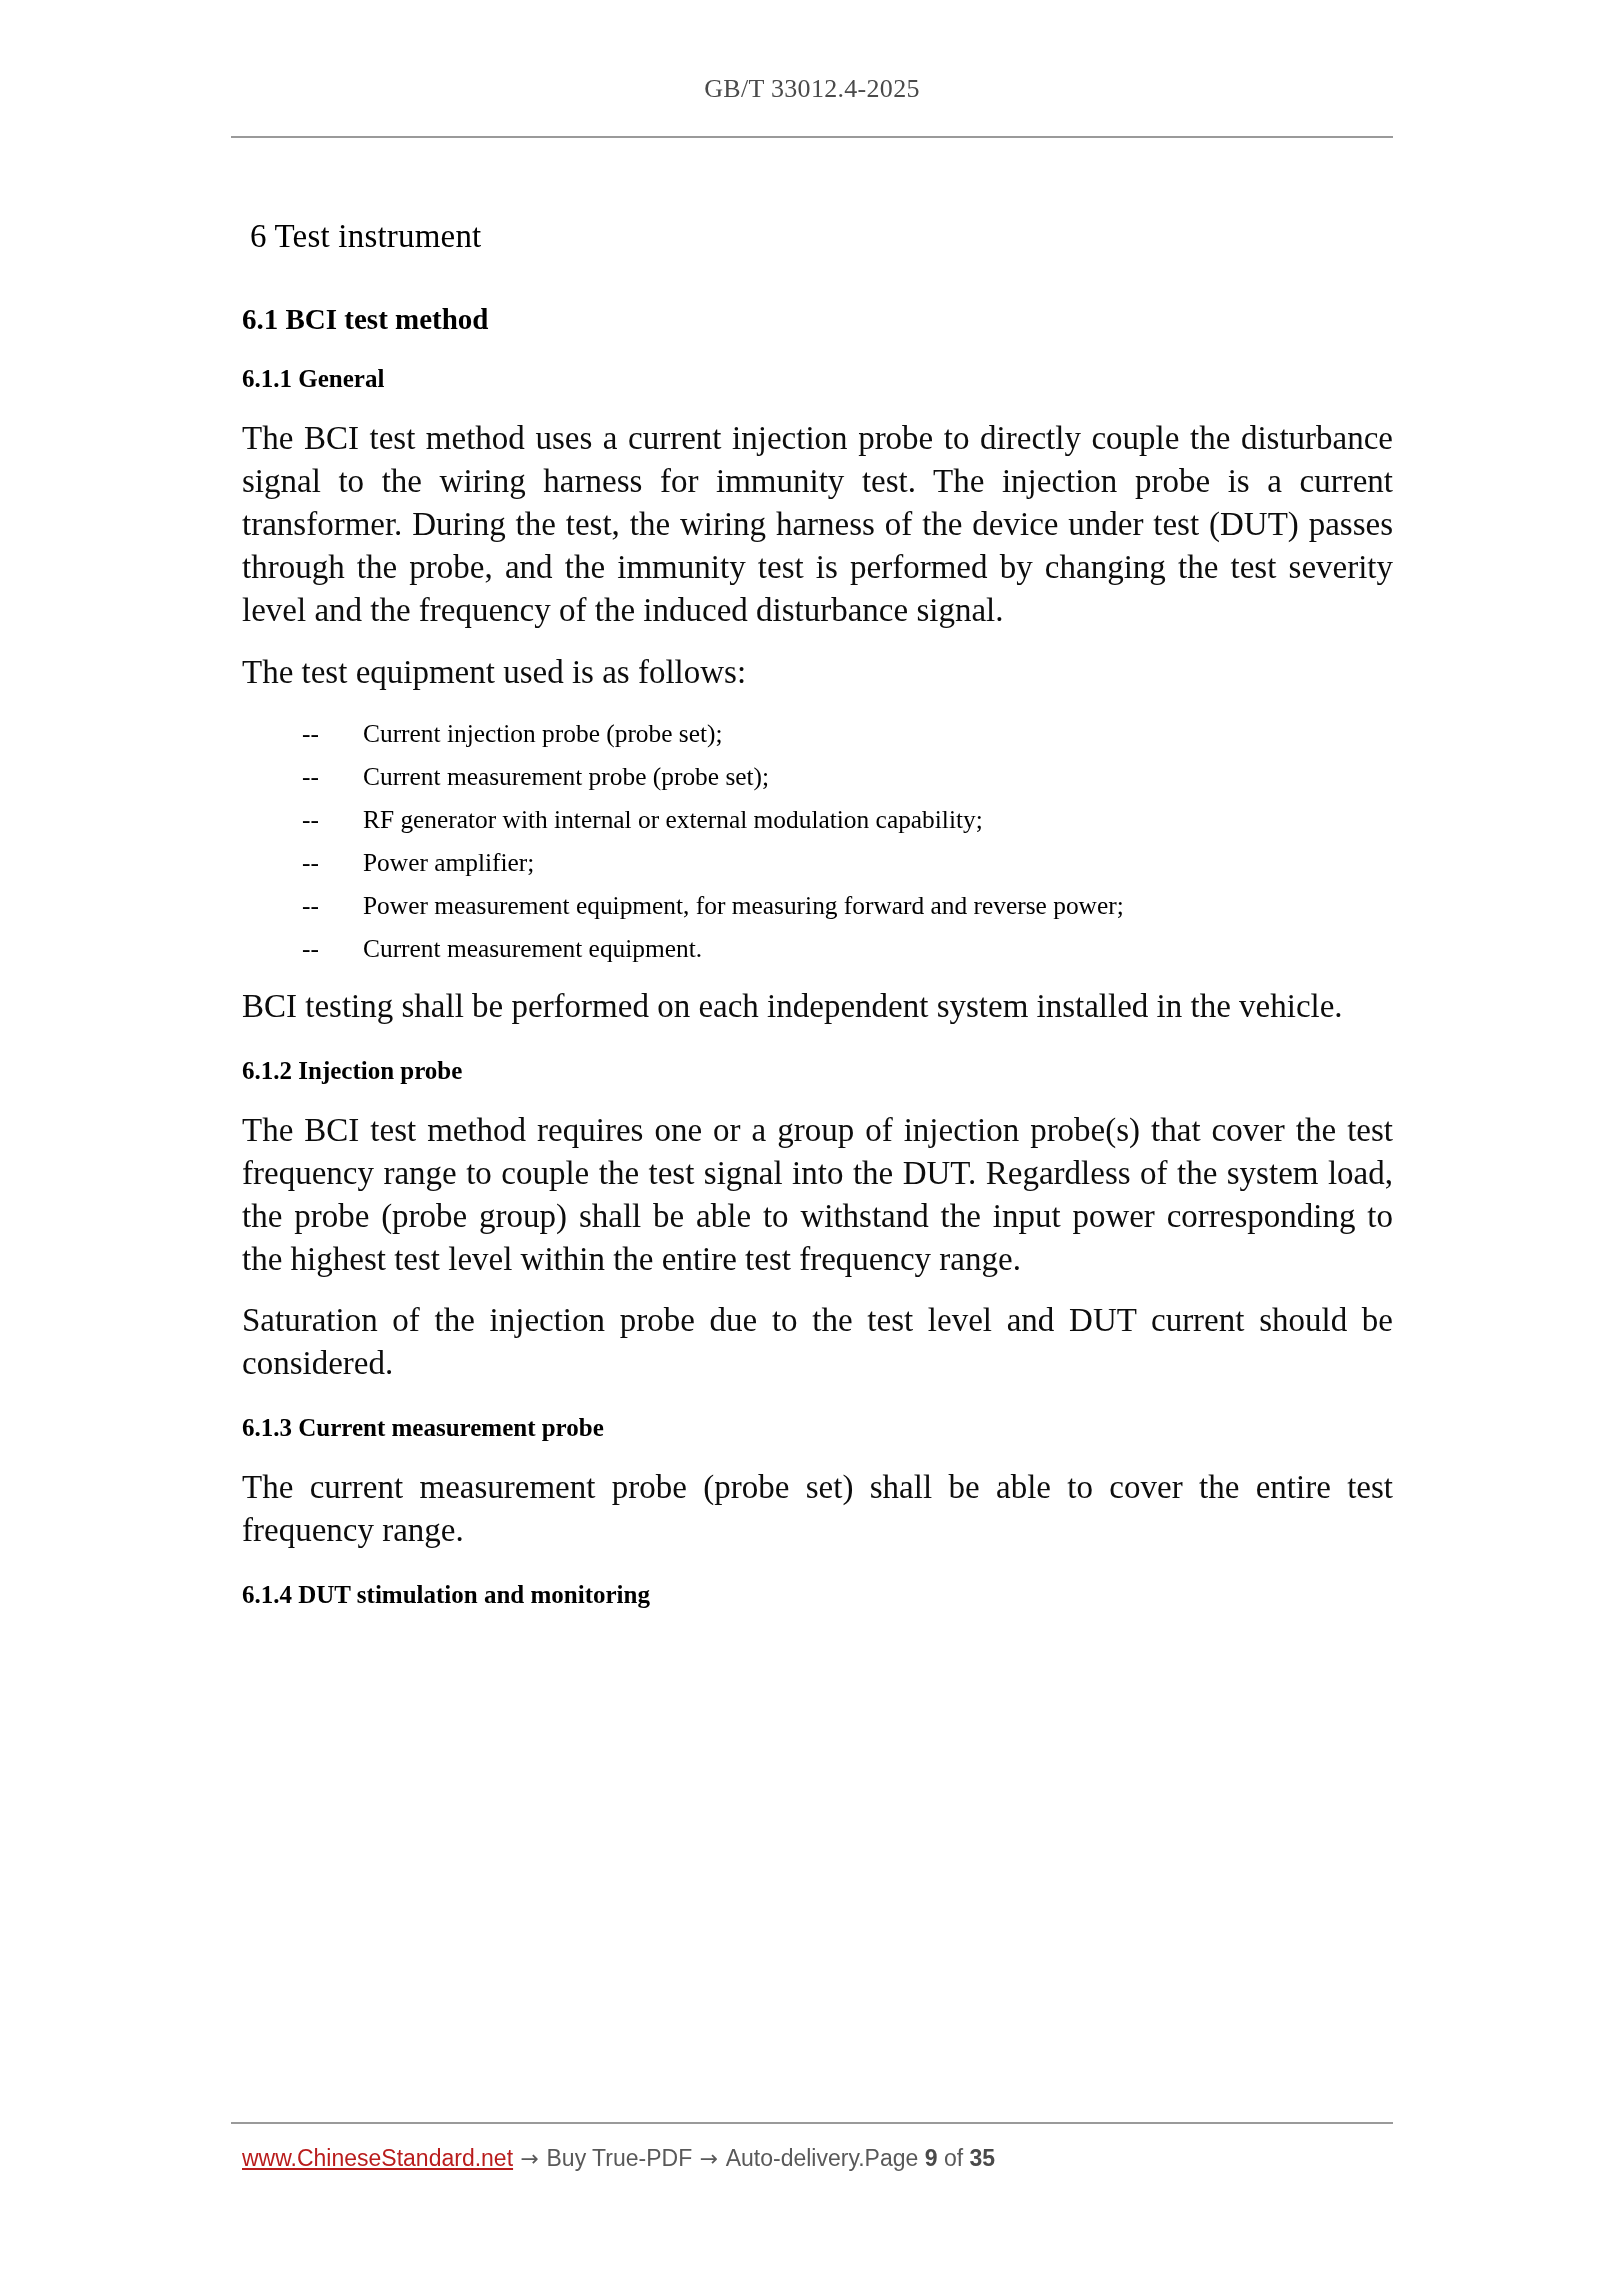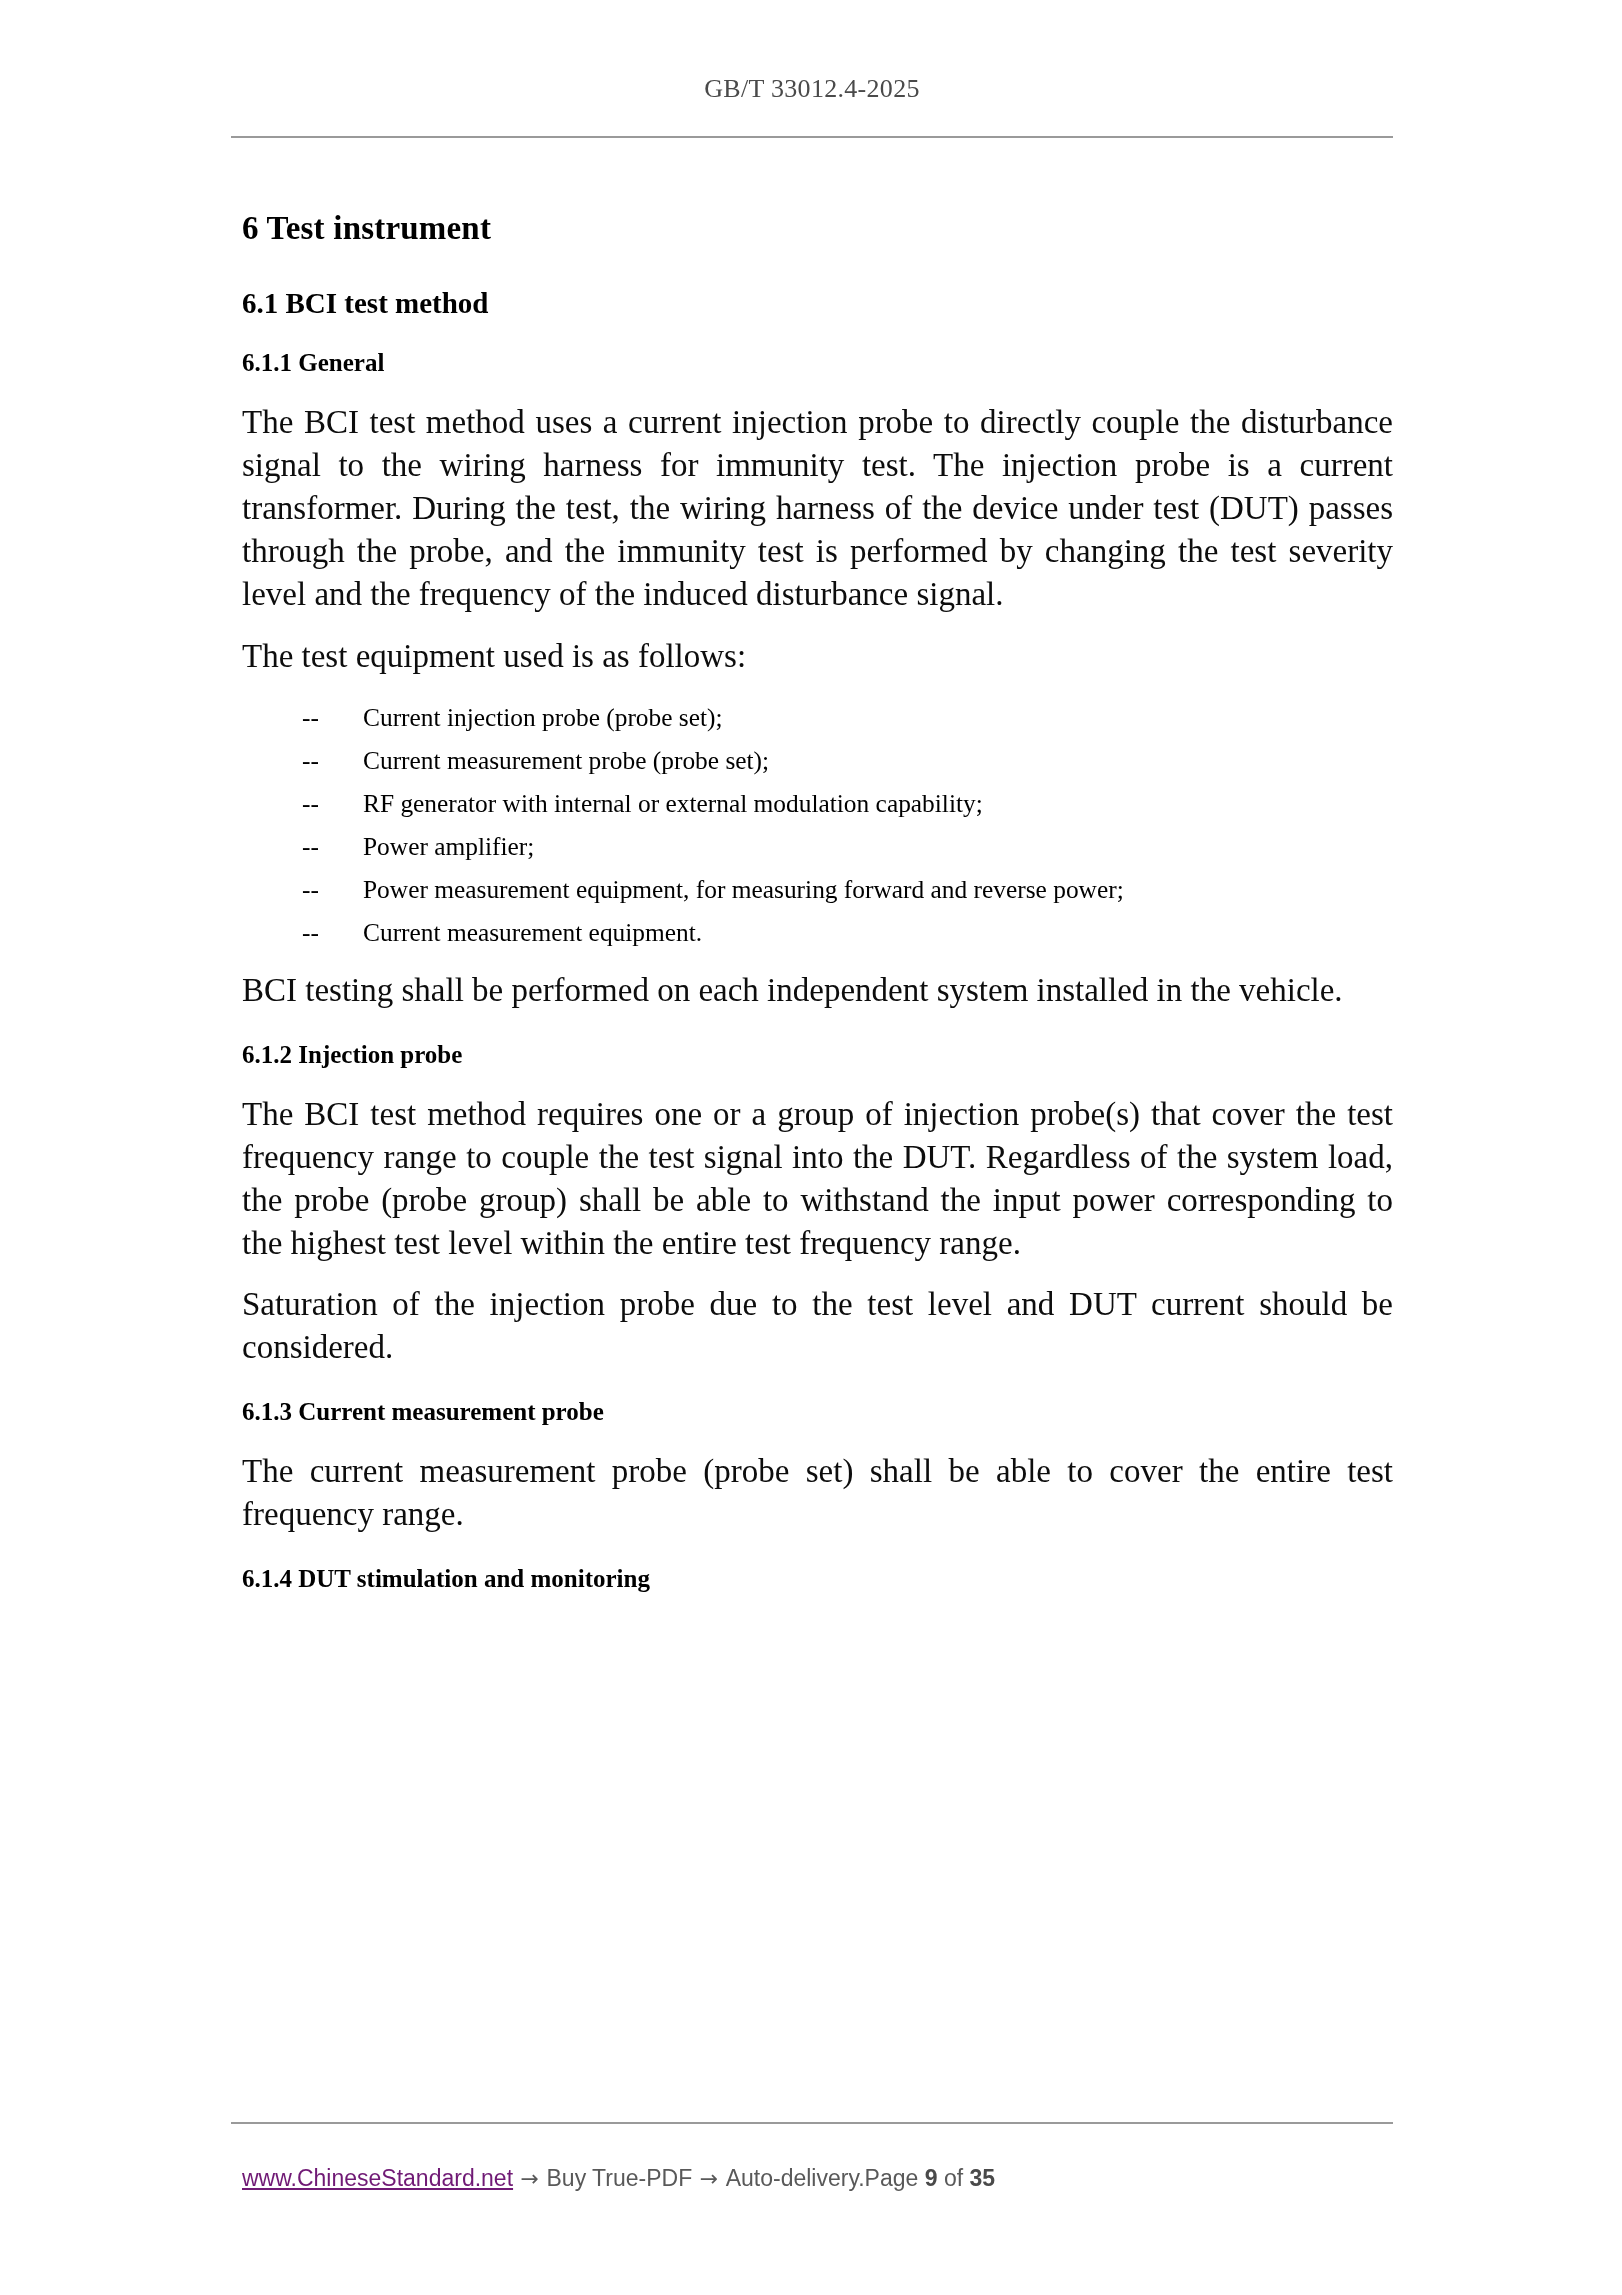--- a/index.html
+++ b/index.html
@@ -69,22 +69,22 @@
     font-size: 25.4px;
     line-height: 43px;
     font-weight: bold;
     text-align: justify;
     color: #000000;
     margin: 0;
   }
 
   h1.clause {
     font-size: 33px;
-    font-weight: bold;
-    margin: 0;
+    font-weight: normal;
+    margin: 8px;
     line-height: 1.2;
     letter-spacing: 0.2px;
   }
 
   h2.subclause {
     font-size: 29px;
     font-weight: bold;
     margin: 0;
     line-height: 1.2;
   }
@@ -142,22 +142,21 @@
     display: flex;
     align-items: baseline;
   }
   .footer-left {
     display: flex;
     align-items: baseline;
     white-space: nowrap;
   }
   .footer-link {
     text-decoration: underline;
-    color: #701a75;
-    margin-top: 20px;
+    color: #b91c1c;
   }
   .footer-arrow {
     margin: 0 7.5px 0 7.5px;
     font-family: "DejaVu Sans", sans-serif;
     font-size: 22px;
   }
   .footer-seg { white-space: nowrap; }
   .footer-right {
     white-space: nowrap;
   }

